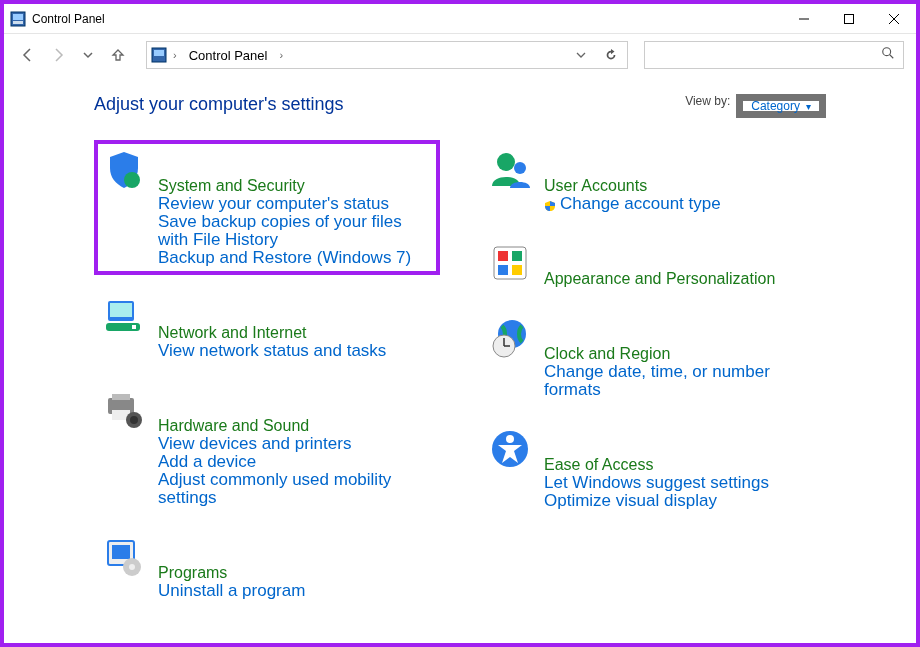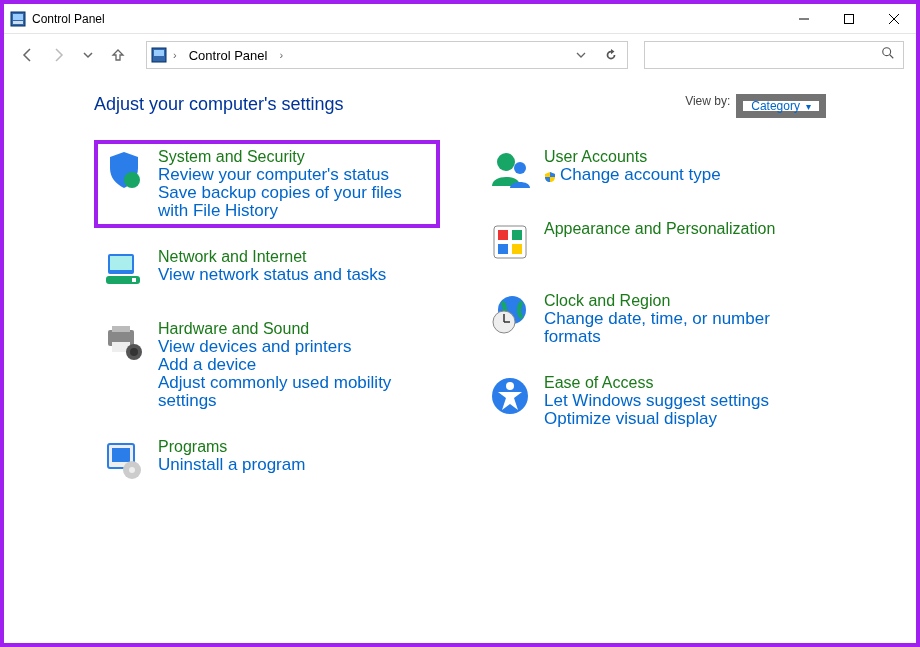--- a/index.html
+++ b/index.html
@@ -23,21 +23,21 @@
   .contenthead { display:flex; align-items:flex-start; margin-bottom:22px; }
   .contenthead .heading { font-size:18px; color:#003399; flex:1; }
   .viewby-label { font-size:12px; color:#444; margin-right:6px;margin-left:12px; }
   .viewby-btn { height:24px; border:7px solid #737373; padding:0 8px; display:flex; align-items:center; gap:6px; font-size:12px; color:#0066cc; }
   .viewby-btn .caret { color:#0066cc; font-size:10px; }
   .catgrid { display:grid; grid-template-columns:1fr 1fr; column-gap:40px; row-gap:12px; align-items:start; }
   .catitem { display:flex; gap:12px; padding:8px 8px; }
   .catitem.highlight { border:4px solid #a020f0; padding:4px 4px; }
   .caticon { width:44px; height:44px; flex-shrink:0; display:flex; align-items:center; justify-content:center; }
   .caticon svg { width:44px; height:44px; }
-  .cattext { display:flex; flex-direction:column; gap:0px; }
+  .cattext { display:flex; flex-direction:column; gap:0px;margin-top:29px; }
   .cattitle { font-size:16px; color:#1a7a1a; }
   .catlink { font-size:17px; color:#0066cc; cursor:pointer; display:flex; align-items:center; gap:4px; line-height:18px;}
   .catlink .shield { width:12px; height:12px; }
 </style>
 </head>
 <body>
 
 <div class="frame">
 
   <div class="titlebar">
@@ -139,20 +139,21 @@
           <span class="caticon">
             <svg viewBox="0 0 44 44">
                 <path d="M22 4 L36 9 V20 C36 30 30 36 22 40 C14 36 8 30 8 20 V9 Z" fill="#2b7de9"></path>
                 <circle cx="30" cy="32" r="8" fill="#18a666"></circle>
               </svg>
           </span>
           <div class="cattext">
             <a class="cattitle">System and Security</a>
             <a class="catlink">Review your computer's status</a>
             <a class="catlink">Save backup copies of your files with File History</a>
+            <a class="catlink">Backup and Restore (Windows 7)</a>
           </div>
         </div>
 
         <div class="catitem">
           <span class="caticon">
             <svg viewBox="0 0 44 44">
                 <rect x="6" y="6" width="26" height="20" rx="2" fill="#2b7de9"></rect>
                 <rect x="8" y="8" width="22" height="14" fill="#aee"></rect>
                 <rect x="4" y="28" width="34" height="8" rx="3" fill="#18a666"></rect>
                 <rect x="30" y="30" width="4" height="4" fill="#fff"></rect>

